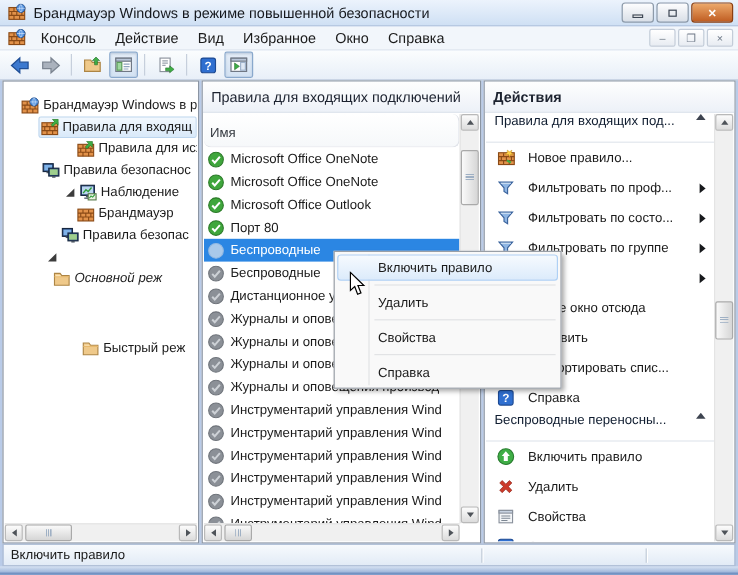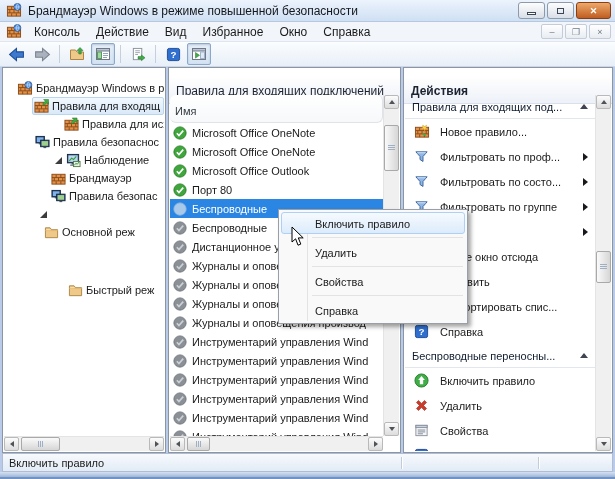--- a/index.html
+++ b/index.html
@@ -42,21 +42,21 @@
     display:flex;align-items:center;padding:0 4px;gap:2px;}
   .tbtn{width:24px;height:22px;border:1px solid transparent;border-radius:2px;
     display:flex;align-items:center;justify-content:center;}
   .tbtn.pressed{border-color:#89a8cc;background:linear-gradient(#e6eef8,#d3e2f3);box-shadow:inset 0 1px 2px rgba(60,90,140,.25);}
   .tsep{width:1px;height:18px;background:#c6cfdc;margin:0 3px;flex:none;}
 
   
   .content{position:absolute;top:67px;left:2px;right:2px;bottom:26px;}
   .pane{position:absolute;top:0;bottom:0;background:#fff;border:1px solid #8b95a3;overflow:hidden;}
   .pane-title{height:26px;background:linear-gradient(#fefefe,#edf1f8);border-bottom:1px solid #d9e0ea;
-    display:flex;align-items:center;padding:0 7px;font-size:12px;color:#1d2330;white-space:nowrap;overflow:hidden;margin-top:10px;}
+    display:flex;align-items:center;padding:0 7px;font-size:12px;color:#1d2330;white-space:nowrap;overflow:hidden;}
   #tree-pane{left:0;width:164px;}
   #list-pane{left:166px;width:233px;}
   #actions-pane{left:401px;width:210px;}
   #actions-pane .pane-title{font-weight:bold;}
 
   
   #tree-rows{position:absolute;top:1px;left:1px;right:1px;bottom:17px;overflow:hidden;padding-top:10px;}
   .trow{height:18px;display:flex;align-items:center;white-space:nowrap;}
   .texp{width:11px;height:11px;flex:none;display:flex;align-items:center;justify-content:center;}
   .ti{display:flex;align-items:center;height:18px;padding:0 3px 0 1px;border:1px solid transparent;border-radius:2px;}
@@ -89,21 +89,21 @@
   .arr.right{border-left:4.5px solid #4e5359;border-right:none;}
   .sb-thumb{position:absolute;background:linear-gradient(90deg,#fafafa,#d6d6d6);border:1px solid #a9a9a9;border-radius:2px;}
   .hscroll .sb-thumb{top:0;height:14px;background:linear-gradient(#fafafa,#d6d6d6);}
   .grip-v{position:absolute;left:3px;right:3px;top:50%;height:5px;margin-top:-3px;
     background:repeating-linear-gradient(#9fb0c4 0 1px,transparent 1px 2px);}
   .grip-h{position:absolute;top:3px;bottom:3px;left:50%;width:5px;margin-left:-3px;
     background:repeating-linear-gradient(90deg,#9fb0c4 0 1px,transparent 1px 2px);}
 
   
   #actions-body{position:absolute;top:27px;left:1px;right:17px;bottom:1px;overflow:hidden;}
-  .ash{height:24px;display:flex;align-items:center;padding:0 7px 0 7px;border-bottom:1px solid #e2e6ed;color:#101d30;white-space:nowrap;overflow:hidden;}
+  .ash{height:24px;display:flex;align-items:flex-start;padding:0 7px 0 7px;border-bottom:1px solid #e2e6ed;color:#101d30;white-space:nowrap;overflow:hidden;}
   .ash .lbl{flex:1;overflow:hidden;white-space:nowrap;}
   .collapse-arr{width:0;height:0;border:4px solid transparent;border-bottom:5px solid #3e4450;border-top:none;margin-left:4px;flex:none;}
   .aitem{height:25px;display:flex;align-items:center;padding:0 5px 0 9px;white-space:nowrap;}
   .aitem .icon{width:16px;margin-right:10px;flex:none;display:flex;}
   .aitem .lbl{flex:1;overflow:hidden;}
   .sub-arr{width:0;height:0;border:4px solid transparent;border-left:5px solid #17191c;border-right:none;margin-right:2px;flex:none;}
 
   
   #ctx-menu{position:absolute;left:278px;top:209px;width:190px;background:#f9f9f9;
     border:1px solid #999fa7;box-shadow:3px 3px 4px rgba(0,0,0,.35);padding:2px;z-index:50;}
@@ -306,21 +306,21 @@
                 <path d="M3.5 8.5l2.5-3 2 1.5 3-3.5" stroke="#2f9e3a" stroke-width="1.2" fill="none"></path>
                 <rect x="6" y="10.5" width="3.5" height="1.8" fill="#4b5562"></rect>
                 <rect x="4.5" y="12.3" width="7" height="1.4" fill="#6b7685"></rect>
                 <rect x="8" y="9" width="7" height="5.5" fill="#e9f2e2" stroke="#57794a"></rect>
                 <path d="M9 13l1.5-2 1.5 1 2-2.5" stroke="#2f9e3a" fill="none"></path>
               </svg>
             </span>
             <span>Наблюдение</span>
           </span>
         </div>
-        <div class="trow" style="padding-left: 34px;">
+        <div class="trow" style=" gap: 47px;">
           <span class="texp"></span>
           <span class="ti">
             <span class="icon">
               <svg width="15" height="15" viewBox="0 0 16 16">
                 <rect x="1" y="3.5" width="14" height="10.5" fill="#e2924a" stroke="#8a4a16" stroke-width="1"></rect>
                 <path d="M1 7h14M1 10.5h14M5.5 4v3M10.5 4v3M3.5 7.5v3M8 7.5v3M12.5 7.5v3M5.5 11v3M10.5 11v3" stroke="#8a4a16" stroke-width="1" fill="none"></path>
               </svg>
             </span>
             <span>Брандмауэр</span>
           </span>
@@ -341,21 +341,21 @@
             <span>Правила безопас</span>
           </span>
         </div>
         <div class="trow" style="padding-left: 34px;">
           <span class="texp">
             <svg width="9" height="9" viewBox="0 0 9 9">
               <path d="M8 1v7H1z" fill="#3c3c3c"></path>
             </svg>
           </span>
         </div>
-        <div class="trow" style="padding-left: 27px;">
+        <div class="trow" style="padding-left: 27px; font-style: italic;">
           <span class="texp"></span>
           <span class="ti">
             <span class="icon">
               <svg width="15" height="15" viewBox="0 0 16 16">
                 <path d="M1.5 3h5l1.5 2h6.5v8.5H1.5z" fill="#efc98a" stroke="#ad8544"></path>
                 <path d="M1.5 6h13" stroke="#e7b96d"></path>
                 <path d="M2.5 5h4.5" stroke="#fae3b5"></path>
               </svg>
             </span>
             <span>Основной реж</span>

